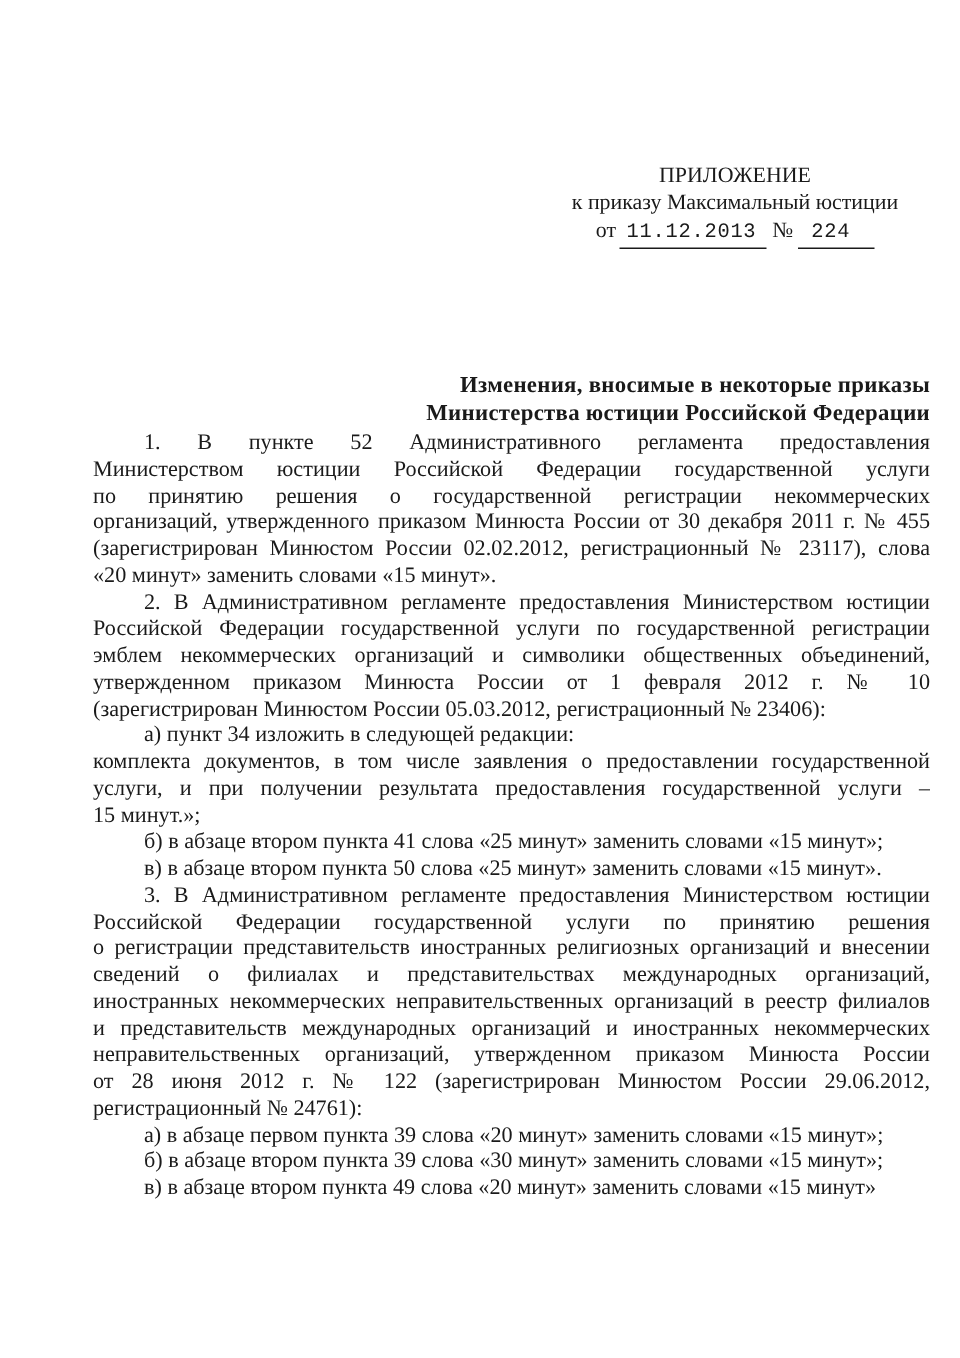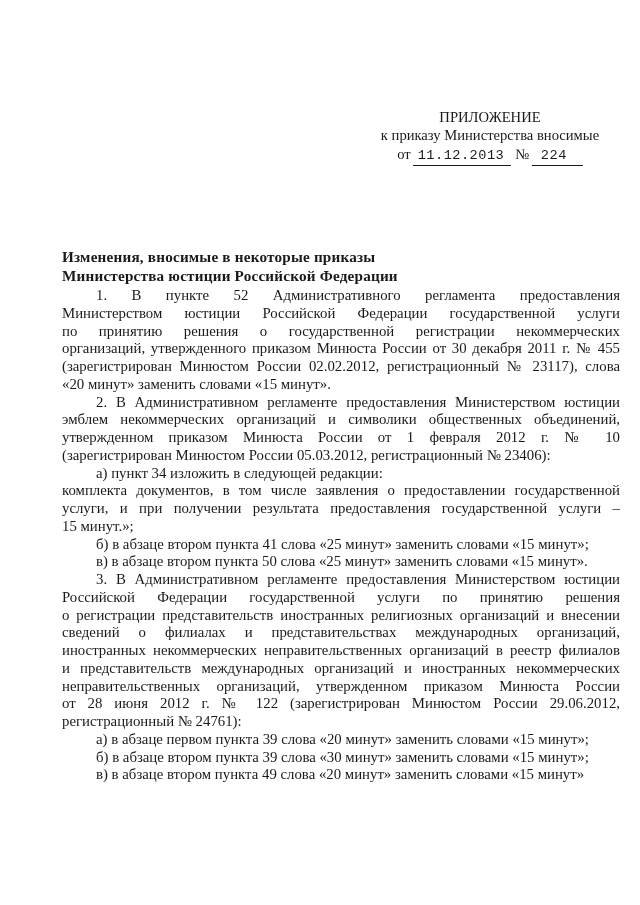--- a/index.html
+++ b/index.html
@@ -33,21 +33,21 @@
     line-height: 16px;
   }
   .fill-date { padding: 0 7px 1px 5px; margin-left: 2px; text-align: right; }
   .fill-num  { padding: 0 16px 1px 9px; margin-left: 3px; }
   
   .title {
     position: absolute;
     top: 247px;
     left: 62px;
     width: 558px;
-    text-align: left;
+    text-align: right;
     font-weight: bold;
     font-size: 15.2px;
     line-height: 19px;
     letter-spacing: 0.2px;
   }
   
   .doc-body {
     position: absolute;
     top: 287px;
     left: 62px;
@@ -64,37 +64,38 @@
   .ln.last  { text-align-last: left; }
   .ln.first { text-indent: 34px; }
 </style>
 </head>
 <body>
 
 <div class="page">
 
   <div class="stamp">
     <div>ПРИЛОЖЕНИЕ</div>
-    <div>к приказу Министерства вносимые</div>
+    <div>к приказу Максимальный юстиции</div>
     <div class="stamp-date"><span>от</span><span class="fill fill-date">11.12.2013</span> <span>№</span><span class="fill fill-num">224</span></div>
   </div>
 
   <div class="title">
     <div>Изменения, вносимые в некоторые приказы</div>
     <div>Министерства юстиции Российской Федерации</div>
   </div>
 
   <div class="doc-body">
       <div class="ln first">1. В пункте 52 Административного регламента предоставления</div>
       <div class="ln">Министерством юстиции Российской Федерации государственной услуги</div>
       <div class="ln">по принятию решения о государственной регистрации некоммерческих</div>
       <div class="ln">организаций, утвержденного приказом Минюста России от 30 декабря 2011 г. № 455</div>
       <div class="ln">(зарегистрирован Минюстом России 02.02.2012, регистрационный № 23117), слова</div>
       <div class="ln last">«20 минут» заменить словами «15 минут».</div>
       <div class="ln first">2. В Административном регламенте предоставления Министерством юстиции</div>
+      <div class="ln">Российской Федерации государственной услуги по государственной регистрации</div>
       <div class="ln">эмблем некоммерческих организаций и символики общественных объединений,</div>
       <div class="ln">утвержденном приказом Минюста России от 1 февраля 2012 г. № 10</div>
       <div class="ln last">(зарегистрирован Минюстом России 05.03.2012, регистрационный № 23406):</div>
       <div class="ln first last">а) пункт 34 изложить в следующей редакции:</div>
       <div class="ln">комплекта документов, в том числе заявления о предоставлении государственной</div>
       <div class="ln">услуги, и при получении результата предоставления государственной услуги –</div>
       <div class="ln last">15 минут.»;</div>
       <div class="ln first last">б) в абзаце втором пункта 41 слова «25 минут» заменить словами «15 минут»;</div>
       <div class="ln first last">в) в абзаце втором пункта 50 слова «25 минут» заменить словами «15 минут».</div>
       <div class="ln first">3. В Административном регламенте предоставления Министерством юстиции</div>

